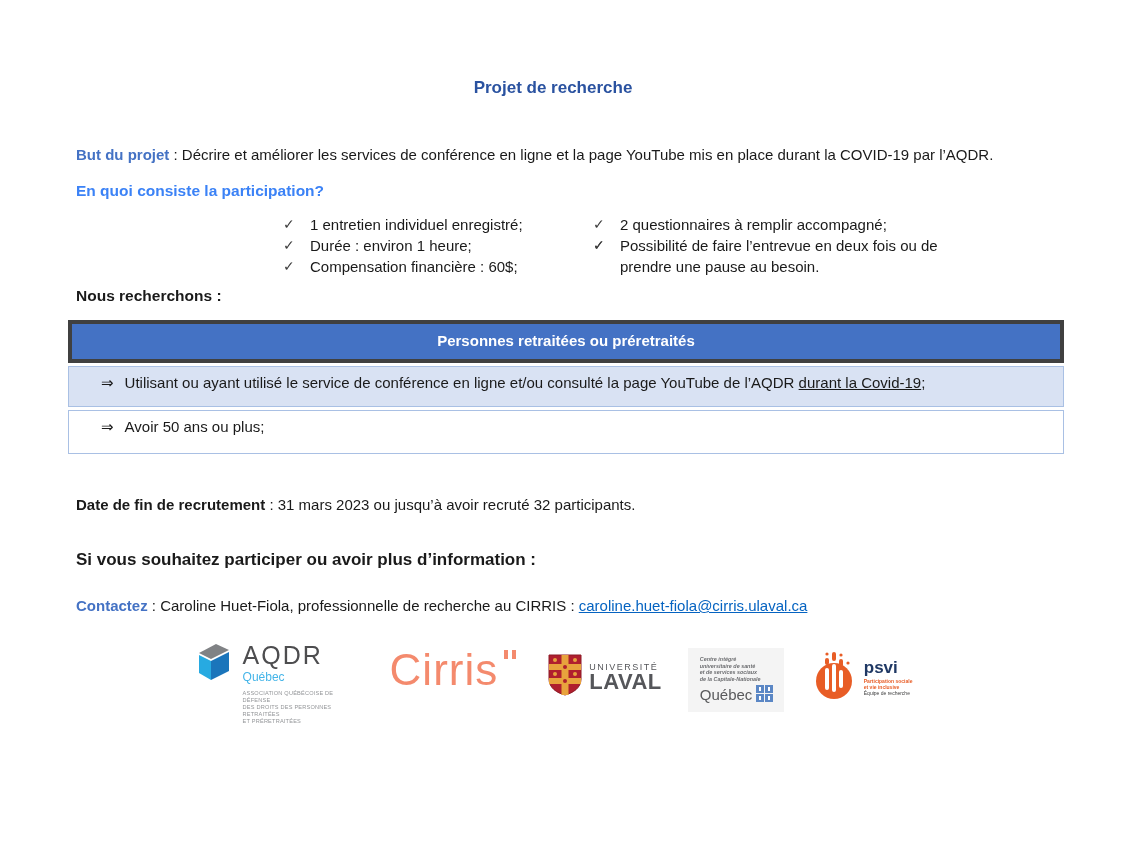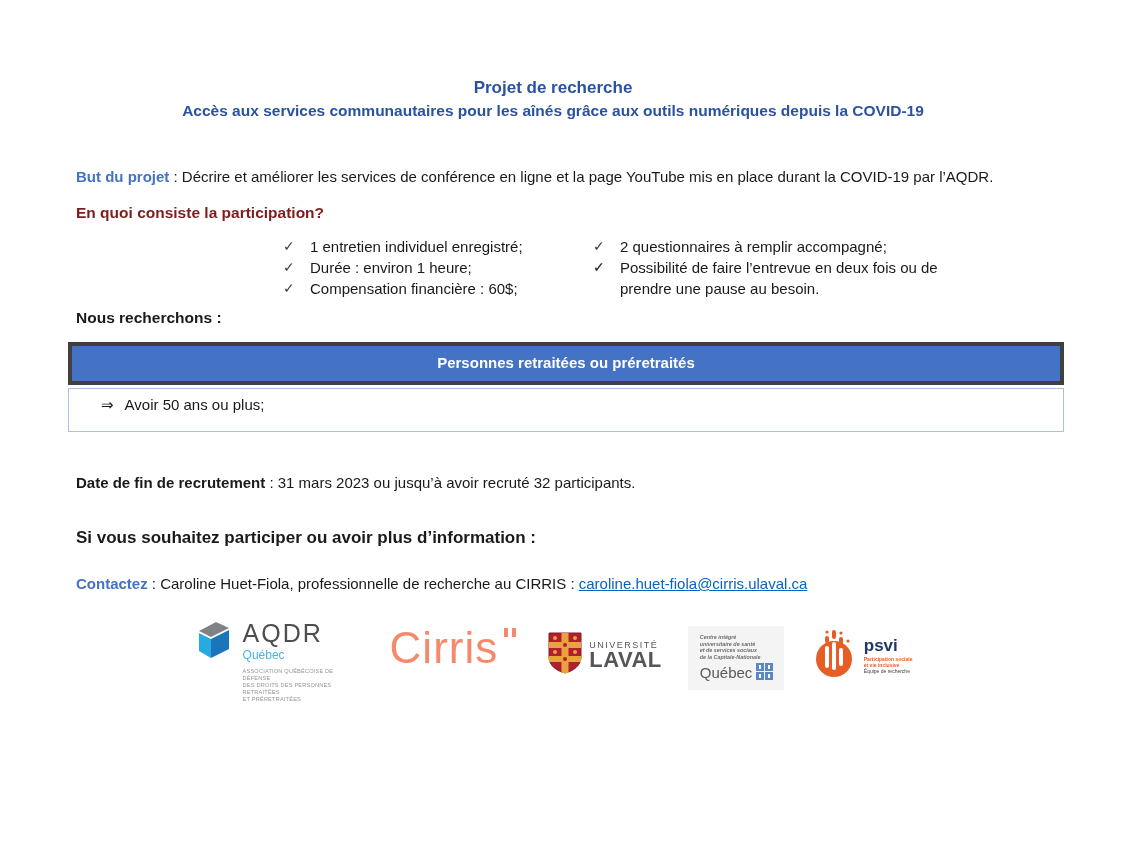--- a/index.html
+++ b/index.html
@@ -7,21 +7,21 @@
   body { width:1132px; height:864px; overflow:hidden;
          font-family:"Liberation Sans", sans-serif; color:#1a1a1a; }
   .page { width:1132px; height:864px; padding:78px 102px 0 76px; position:relative; }
 
   .doc-title { text-align:center; font-size:17px; font-weight:bold; color:#2a52a0; }
   .doc-subtitle { text-align:center; font-size:15.5px; font-weight:bold; color:#2a52a0; margin-top:4px; }
 
   .p-purpose { margin-top:46px; font-size:15px; line-height:21px; max-width:990px; }
   .lbl-blue { color:#4472c4; font-weight:bold; }
 
-  .h-bold { margin-top:17px; font-size:15.5px; font-weight:bold; color:#7f1d1d; }
+  .h-bold { margin-top:17px; font-size:15.5px; font-weight:bold; color:#3b82f6; }
 
   .checklists { display:flex; margin-top:14px; padding-left:207px; }
   .checklist { list-style:none; }
   .checklist.left { width:276px; }
   .checklist.right { width:345px; margin-left:34px; }
   .checklist li { position:relative; padding-left:27px; font-size:15px; line-height:21px; }
   .check { position:absolute; left:0; top:0; color:#3d3d3d; font-size:14px; }
 
   .h-recherchons { margin-top:10px; font-size:15.5px; font-weight:bold; }
 
@@ -71,21 +71,20 @@
   .psvi-name { font-size:17px; font-weight:bold; color:#1f3864; line-height:16px; }
   .psvi-small { font-size:5px; color:#e85d26; font-weight:bold; line-height:6px; margin-top:2px; }
   .psvi-team { font-size:5px; color:#404041; line-height:6px; }
 </style>
 </head>
 <body>
 
 <div class="page">
 
   <div class="doc-title">Projet de recherche</div>
-  <div class="doc-subtitle">Accès aux services communautaires pour les aînés grâce aux outils numériques depuis la COVID-19</div>
 
   <p class="p-purpose"><span class="lbl-blue">But du projet</span><span> : </span><span>Décrire et améliorer les services de conférence en ligne et la page YouTube mis en place durant la COVID-19 par l’AQDR.</span></p>
 
   <div class="h-bold">En quoi consiste la participation?</div>
 
   <div class="checklists">
     <ul class="checklist left">
       <li><span class="check">✓</span><span>1 entretien individuel enregistré;</span></li>
       <li><span class="check">✓</span><span>Durée : environ 1 heure;</span></li>
       <li><span class="check">✓</span><span>Compensation financière : 60$;</span></li>
@@ -94,20 +93,21 @@
       <li><span class="check">✓</span><span>2 questionnaires à remplir accompagné;</span></li>
       <li><span class="check">✓</span></li>
       <li><span class="check">✓</span><span>Possibilité de faire l’entrevue en deux fois ou de prendre une pause au besoin.</span></li>
     </ul>
   </div>
 
   <div class="h-recherchons">Nous recherchons :</div>
 
   <div class="req-table">
     <div class="req-header">Personnes retraitées ou préretraités</div>
+    <div class="req-row shade"><span class="arrow">⇒</span><span>Utilisant ou ayant utilisé le service de conférence en ligne et/ou consulté la page YouTube de l’AQDR </span><span class="u">durant la Covid-19</span><span>;</span></div>
     <div class="req-row plain"><span class="arrow">⇒</span><span>Avoir 50 ans ou plus;</span></div>
   </div>
 
   <p class="p-date"><b>Date de fin de recrutement</b><span> : 31 mars 2023 ou jusqu’à avoir recruté 32 participants.</span></p>
 
   <div class="h-cta">Si vous souhaitez participer ou avoir plus d’information :</div>
 
   <p class="p-contact"><span class="lbl-blue">Contactez</span><span> : Caroline Huet-Fiola, professionnelle de recherche au CIRRIS : </span><a class="email-link" href="#">caroline.huet-fiola@cirris.ulaval.ca</a></p>
 
   <div class="logos">

